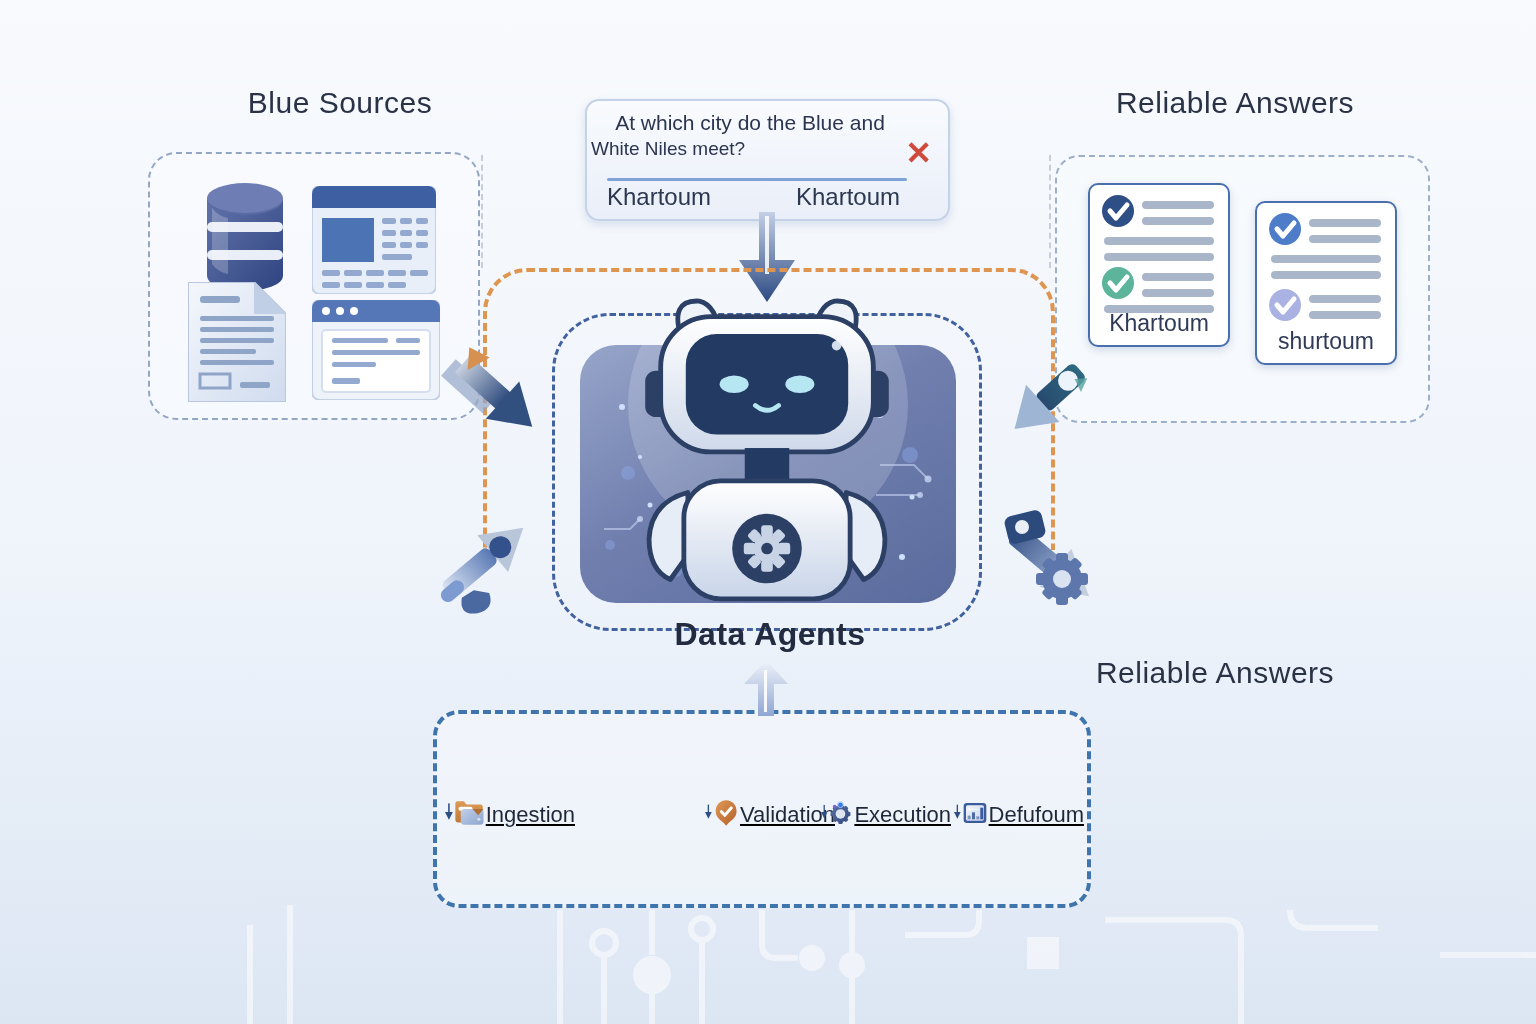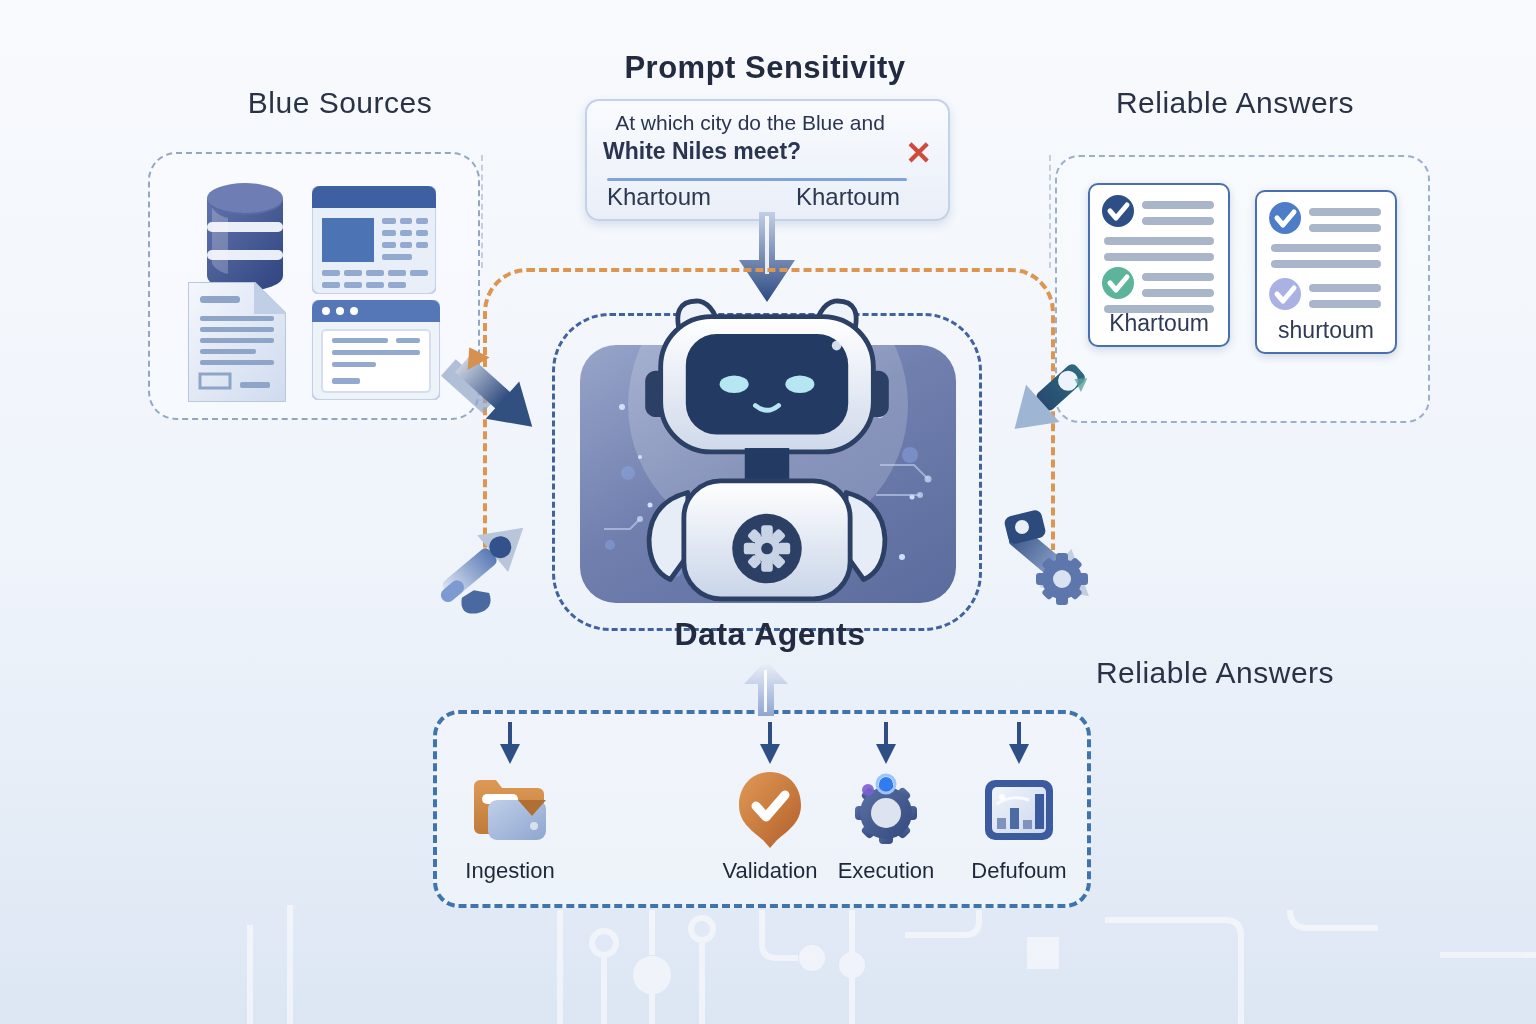--- a/index.html
+++ b/index.html
@@ -16,21 +16,21 @@
 
   
   .prompt-card {
     left:585px; top:99px; width:365px; height:122px;
     background:linear-gradient(180deg,#f9fbfe,#e9eef8);
     border:2px solid #c3d2e8; border-radius:14px;
     box-shadow:0 4px 10px rgba(80,110,160,0.18);
   }
   .q1 { position:absolute; left:20px; right:55px; top:10px; text-align:center;
         font-size:21px; color:#2b3550; }
-  .q2 { position:absolute; left:16px; top:37px; font-size:23px; color:#2b3550;font-weight:bold; }
+  .q2 { position:absolute; left:4px; top:37px; font-size:19px; color:#2b3550; }
   .close-x { position:absolute; right:16px; top:36px; color:#cf4a3c;
         font-size:32px; font-weight:bold; line-height:1; }
   .divider { position:absolute; left:20px; width:300px; top:77px; height:3px;
         background:#7fa3d6; border-radius:2px; }
   .answers { position:absolute; left:20px; right:48px; bottom:8px;
         display:flex; justify-content:space-between;
         font-size:24px; color:#2c3850; }
 
   
   .box-sources { left:148px; top:152px; width:332px; height:268px;
@@ -57,21 +57,21 @@
 
   
   .ans-card { width:142px; height:164px; background:#ffffff;
         border:2px solid #4a6fae; border-radius:10px;
         box-shadow:0 3px 8px rgba(70,100,150,0.22); }
   .ans-card .lbl { position:absolute; left:0; right:0; bottom:8px;
         text-align:center; font-size:23px; color:#2e3a56; }
 
   
   .step { width:130px; height:180px; top:722px; display:flex;
-        flex-direction:column; align-items:center; }
+        flex-direction:row; align-items:center;text-decoration:underline; }
   .step .lbl { font-size:22px; color:#1f2838; margin-top:6px; }
   .step .ic { margin-top:2px; }
 </style>
 </head>
 <body>
 
 <div id="canvas">
 
   <svg class="abs" style="left:0;top:895px;" width="1536" height="129" viewBox="0 0 1536 129">
     <g stroke="#ffffff" stroke-width="6" fill="none" opacity="0.55">
@@ -91,21 +91,20 @@
         <circle cx="852" cy="70" r="10" fill="#ffffff"></circle>
       <path d="M905,40 h60 q14,0 14,-14 V15"></path>
       <rect x="1030" y="45" width="26" height="26" fill="#ffffff"></rect>
       <path d="M1105,25 h120 q16,0 16,16 v88"></path>
       <path d="M1290,15 q0,18 18,18 h70"></path>
       <path d="M1440,60 h96"></path>
     </g>
   </svg>
 
   <div class="abs title" style="left:150px;top:86px;width:380px;">Blue Sources</div>
-  <div class="abs title bold" style="left:565px;top:50px;width:400px;font-size:31px;">Prompt Sensitivity</div>
   <div class="abs title" style="left:1040px;top:86px;width:390px;">Reliable Answers</div>
   <div class="abs title" style="left:1020px;top:656px;width:390px;">Reliable Answers</div>
 
   <div class="abs prompt-card">
     <div class="q1">At which city do the Blue and</div>
     <div class="q2">White Niles meet?</div>
     <div class="close-x">✕</div>
     <div class="divider"></div>
     <div class="answers">
       <span>Khartoum</span>
@@ -224,21 +223,21 @@
         <rect x="52" y="88" width="72" height="8" rx="4"></rect>
           <rect x="52" y="104" width="72" height="8" rx="4"></rect>
         <rect x="14" y="120" width="110" height="8" rx="4"></rect>
       </g>
       <circle cx="28" cy="98" r="16" fill="#5cb49a"></circle>
       <path d="M20,98 l6,7 11,-13" stroke="#ffffff" stroke-width="5" fill="none" stroke-linecap="round" stroke-linejoin="round"></path>
     </svg>
     <div class="lbl">Khartoum</div>
   </div>
 
-  <div class="abs ans-card" style="left:1255px;top:190px;">
+  <div class="abs ans-card" style="left:1255px;top:201px;">
     <svg width="138" height="128" viewBox="0 0 138 128">
       <circle cx="28" cy="26" r="16" fill="#4d7cc9"></circle>
       <path d="M20,26 l6,7 11,-13" stroke="#ffffff" stroke-width="5" fill="none" stroke-linecap="round" stroke-linejoin="round"></path>
       <g fill="#a9b6ca">
         <rect x="52" y="16" width="72" height="8" rx="4"></rect>
           <rect x="52" y="32" width="72" height="8" rx="4"></rect>
         <rect x="14" y="52" width="110" height="8" rx="4"></rect>
           <rect x="14" y="68" width="110" height="8" rx="4"></rect>
         <rect x="52" y="92" width="72" height="8" rx="4"></rect>
           <rect x="52" y="108" width="72" height="8" rx="4"></rect>

